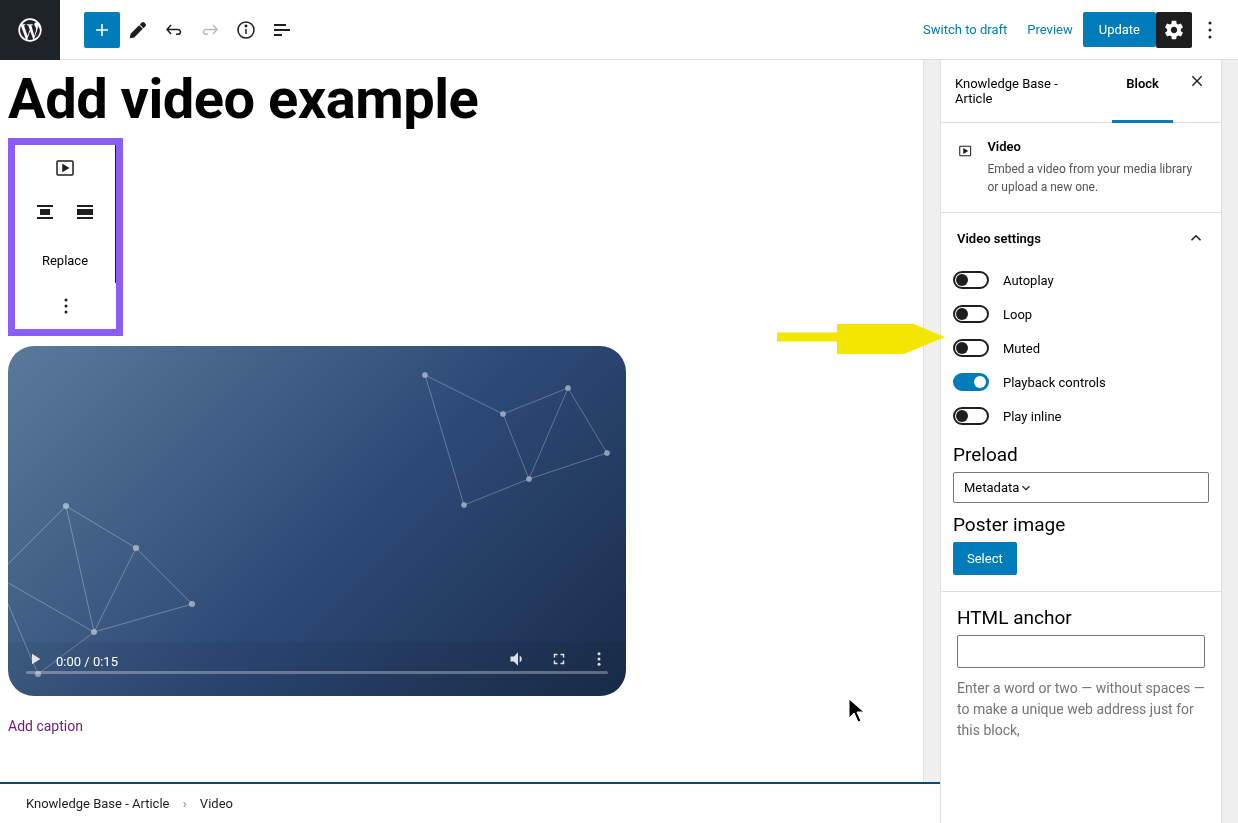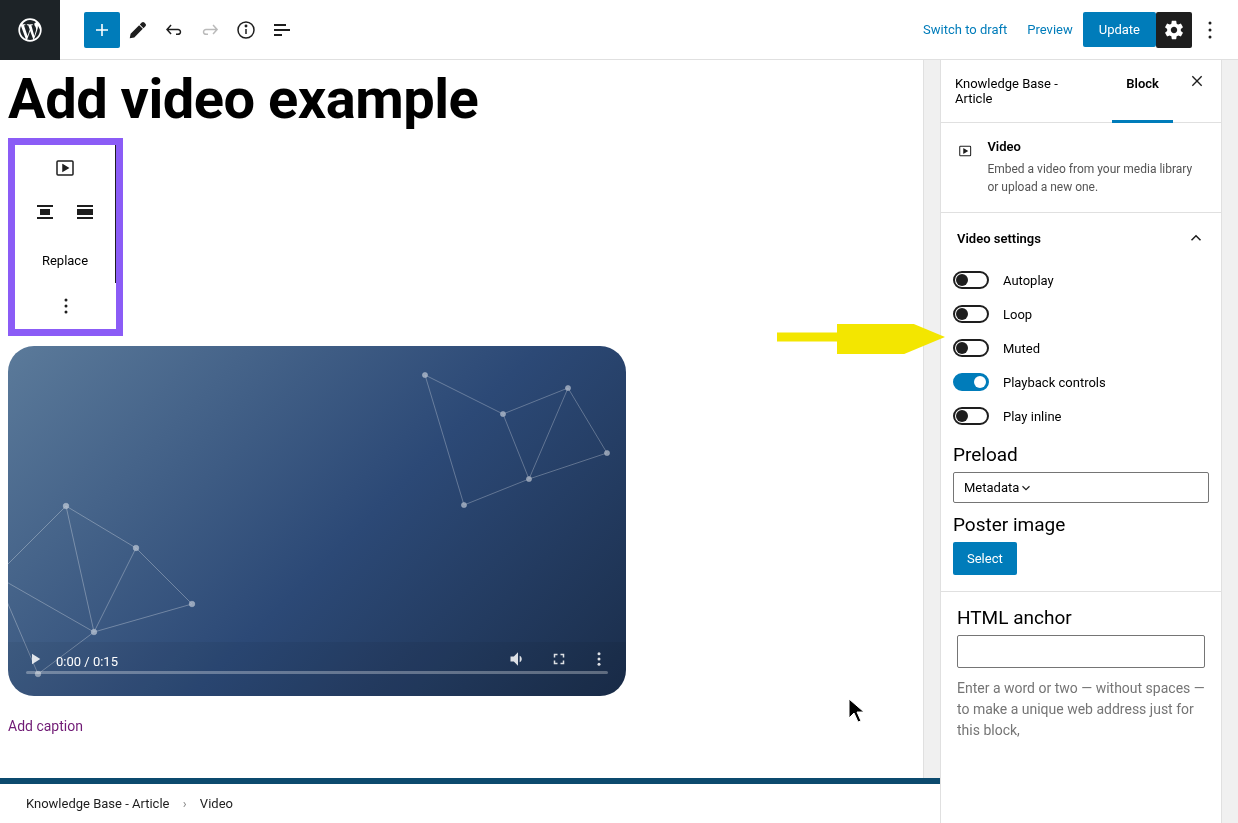--- a/index.html
+++ b/index.html
@@ -57,21 +57,21 @@
     .toggle::after { content: ''; position: absolute; width: 12px; height: 12px; background: #1e1e1e; border-radius: 50%; top: 1px; left: 1px; }
     .toggle.on { background: #007cba; border-color: #007cba; }
     .toggle.on::after { background: #fff; left: auto; right: 1px; }
     
     .field-label { font-size: 19px; margin-bottom: 6px; margin-top: 10px; }
     .select-wrap { border: 1px solid #757575; padding: 7px 10px; display: flex; justify-content: flex-start; align-items: center; cursor: pointer; font-size: 13px; border-radius: 2px;}
     .select-btn { background: #007cba; color: #fff; padding: 9px 14px; font-size: 13px; border-radius: 2px; display: inline-block; cursor: pointer; }
     .text-input { width: 100%; border: 1px solid #757575; padding: 8px; font-size: 13px; margin-bottom: 10px; border-radius: 2px; }
     .help-text { font-size: 14px; color: #757575; line-height: 1.5; }
     
-    .breadcrumb { position: absolute; bottom: 0; left: 0; right: 298px; padding: 12px 26px; font-size: 13px; color: #1e1e1e; background:#fff; border-top:6px solid #0c4a6e;}
+    .breadcrumb { position: absolute; bottom: 0; left: 0; right: 298px; padding: 12px 26px; font-size: 13px; color: #1e1e1e; background:#fff; border-top:2px solid #0c4a6e;}
     .breadcrumb-sep { margin: 0 10px; color: #888; }
     
     .arrow-annotation { position: absolute; left: 772px; top: 324px; }
     .cursor-icon { position: absolute; left: 848px; top: 698px; }
     
     .mesh-svg { position: absolute; opacity: 0.6; }
   </style>
 </head>
 <body>
 

